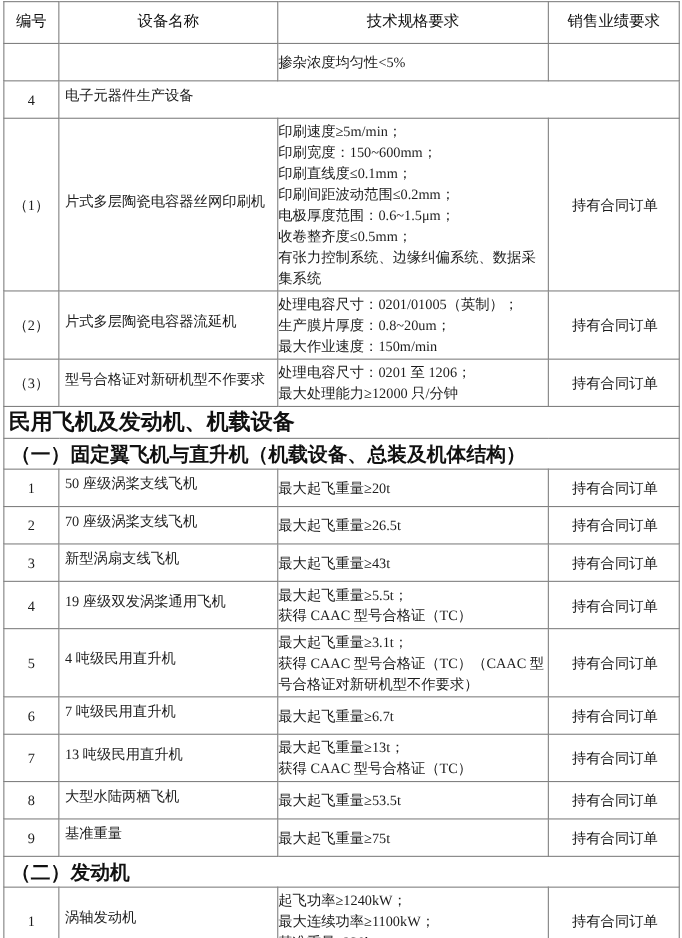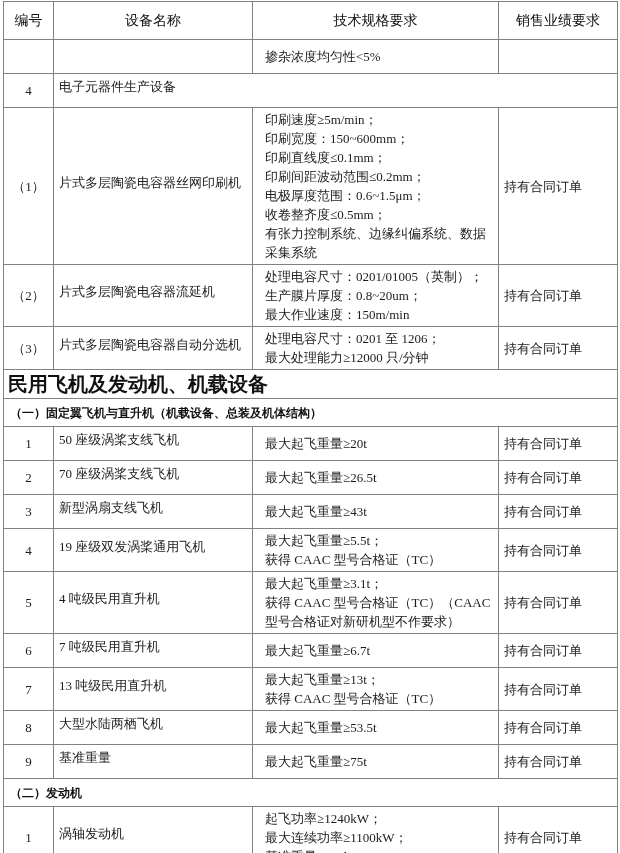--- a/index.html
+++ b/index.html
@@ -22,28 +22,28 @@
     padding:2px 4px;vertical-align:middle;
     overflow:hidden;word-break:break-all;
   }
   td{height:21px;}
   th{
     font-size:14px;font-weight:normal;text-align:center;
     padding:9px 2px;color:#111;height:auto;
   }
   td.id-cell{text-align:center;padding:2px 1px;}
   td.name-cell{padding:2px 4px 10px 5px;}
-  td.spec-cell{padding:2px 3px 2px 12px;}
-  td.sales-cell{padding:2px 2px 2px 5px;}
+  td.spec-cell{padding:2px 3px 2px 0;}
+  td.sales-cell{padding:2px 2px 2px 21px;}
   td.section-cell{
     font-size:20px;font-weight:bold;line-height:22px;
     padding:3px 2px 3px 4px;color:#111;
   }
   td.subsection-cell{
-    font-size:12px;font-weight:bold;line-height:20px;
+    font-size:18px;font-weight:bold;line-height:20px;
     padding:3px 2px 3px 6px;color:#111;
   }
   .spec-line{display:block;}
 </style>
 </head>
 <body>
 
 <table>
   <colgroup>
     <col class="c-id">
@@ -91,21 +91,21 @@
         <td class="name-cell">片式多层陶瓷电容器流延机</td>
         <td class="spec-cell">
           <span class="spec-line">处理电容尺寸：0201/01005（英制）；</span>
           <span class="spec-line">生产膜片厚度：0.8~20um；</span>
           <span class="spec-line">最大作业速度：150m/min</span>
         </td>
         <td class="sales-cell">持有合同订单</td>
       </tr>
       <tr>
         <td class="id-cell">（3）</td>
-        <td class="name-cell">片式多层陶瓷电容器自动分选机</td>
+        <td class="name-cell">型号合格证对新研机型不作要求</td>
         <td class="spec-cell">
           <span class="spec-line">处理电容尺寸：0201 至 1206；</span>
           <span class="spec-line">最大处理能力≥12000 只/分钟</span>
         </td>
         <td class="sales-cell">持有合同订单</td>
       </tr>
       <tr>
         <td class="section-cell" colspan="4">民用飞机及发动机、机载设备</td>
       </tr>
       <tr>

